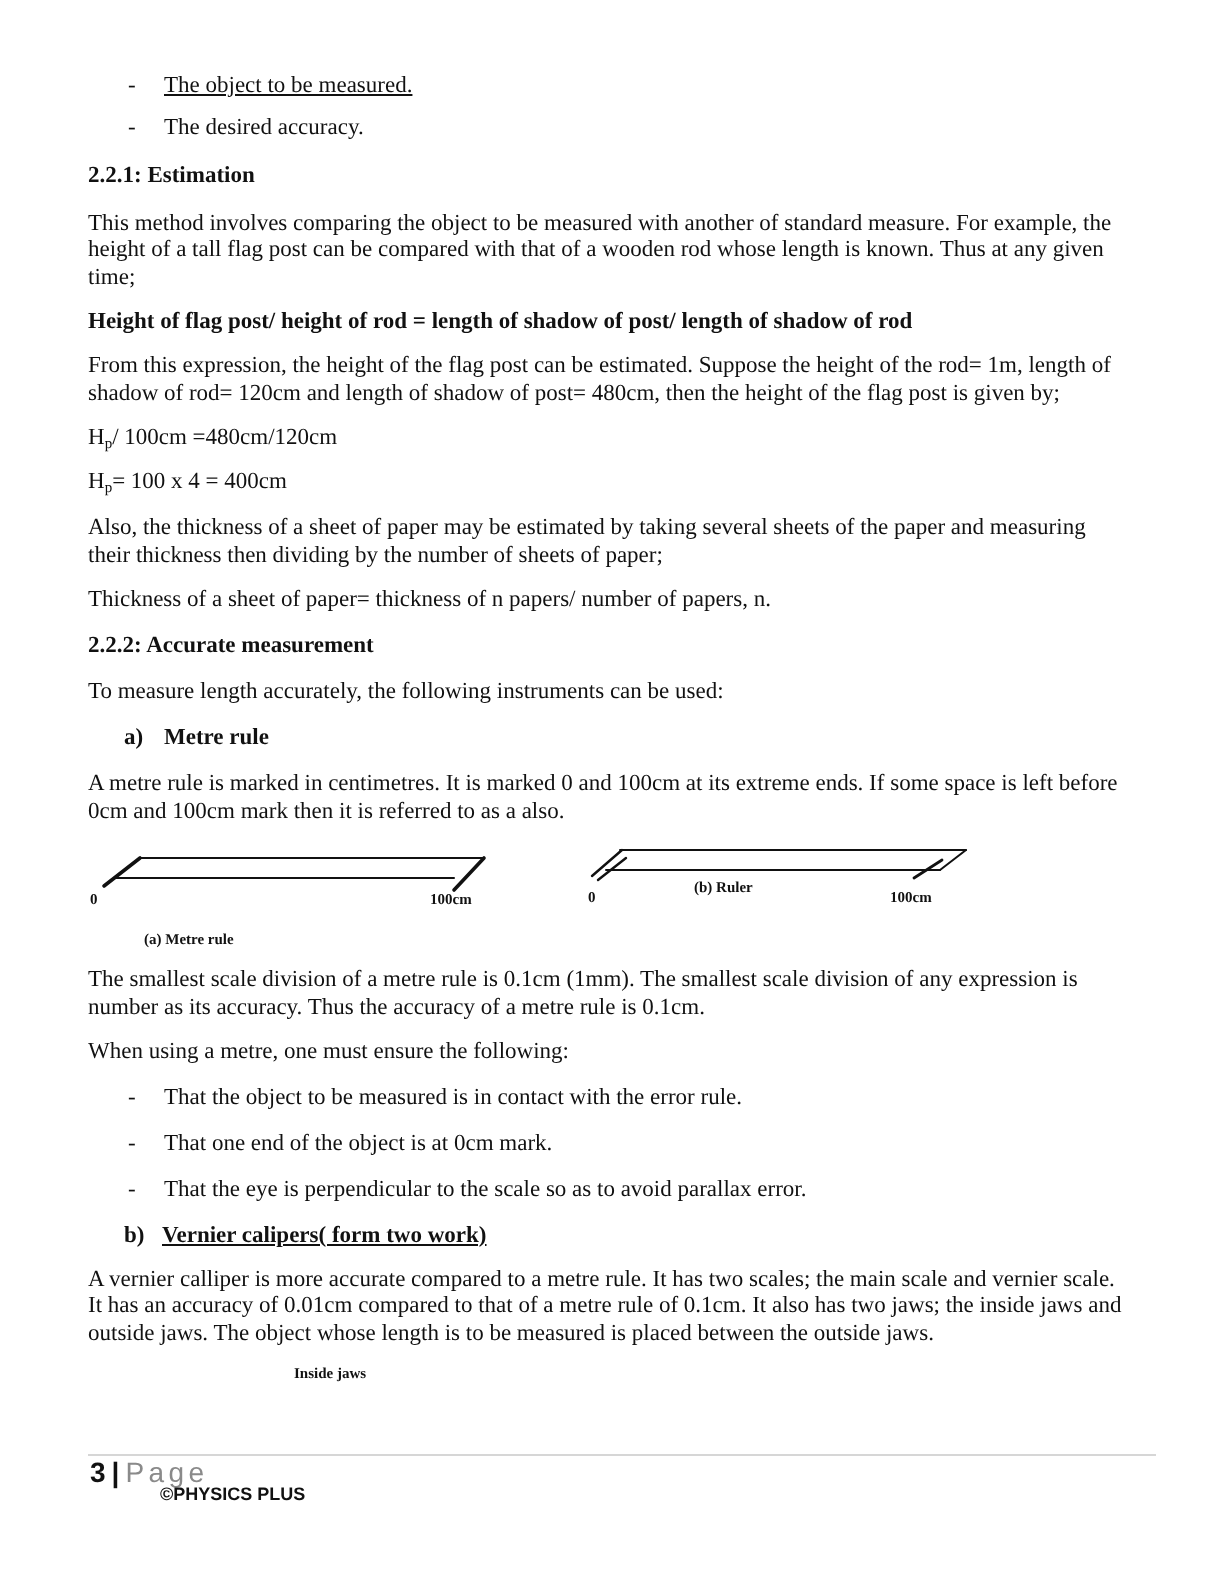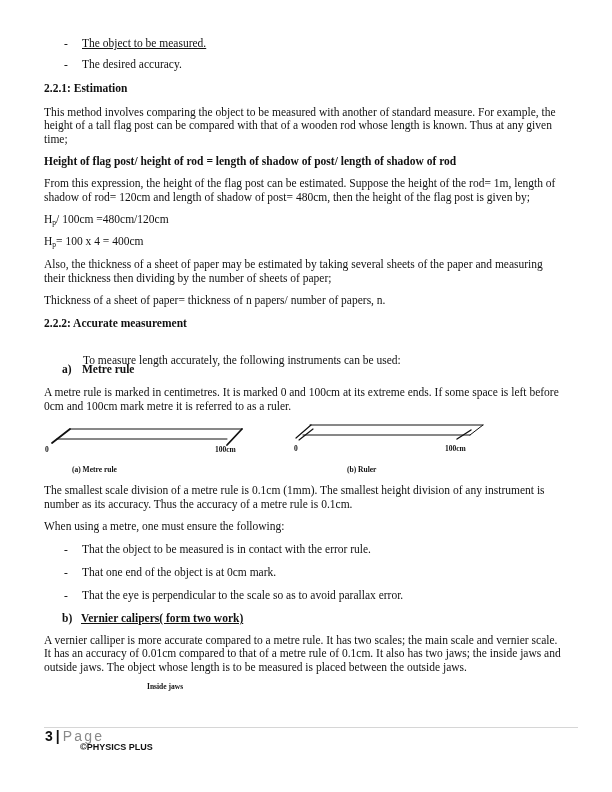--- a/index.html
+++ b/index.html
@@ -72,27 +72,27 @@
   </div>
   <div class="ln" style="left:44px; top:234px;">
     <span>H</span><span class="sub">p</span><span>= 100 x 4 = 400cm</span>
   </div>
 
   <div class="ln" style="left:44px; top:257px;">Also, the thickness of a sheet of paper may be estimated by taking several sheets of the paper and measuring</div>
   <div class="ln" style="left:44px; top:271px;">their thickness then dividing by the number of sheets of paper;</div>
   <div class="ln" style="left:44px; top:293px;">Thickness of a sheet of paper= thickness of n papers/ number of papers, n.</div>
 
   <div class="ln b" style="left:44px; top:316px;">2.2.2: Accurate measurement</div>
-  <div class="ln" style="left:44px; top:353px;margin-left:39px;">To measure length accurately, the following instruments can be used:</div>
+  <div class="ln" style="left:44px; top:339px;">To measure length accurately, the following instruments can be used:</div>
 
   <div class="ln b" style="left:62px; top:362px;">a)</div>
   <div class="ln b" style="left:82px; top:362px;">Metre rule</div>
 
   <div class="ln" style="left:44px; top:385px;">A metre rule is marked in centimetres. It is marked 0 and 100cm at its extreme ends. If some space is left before</div>
-  <div class="ln" style="left:44px; top:399px;">0cm and 100cm mark metre it is referred to as a ruler.</div>
+  <div class="ln" style="left:44px; top:399px;">0cm and 100cm mark then it is referred to as a also.</div>
 
   <svg id="diagram-svg" viewBox="0 0 612 792">
     <g stroke="#111" fill="none" stroke-linecap="round">
       <line x1="70" y1="429" x2="242" y2="429" stroke-width="1"></line>
       <line x1="57" y1="439" x2="227" y2="439" stroke-width="1"></line>
       <line x1="70" y1="429" x2="52" y2="443" stroke-width="1.8"></line>
       <line x1="242" y1="429" x2="227" y2="445" stroke-width="1.8"></line>
     </g>
     <g stroke="#111" fill="none" stroke-linecap="round">
       <line x1="310" y1="425" x2="483" y2="425" stroke-width="1"></line>
@@ -101,23 +101,23 @@
       <line x1="299" y1="440" x2="313" y2="429" stroke-width="1.2"></line>
       <line x1="483" y1="425" x2="470" y2="435" stroke-width="1"></line>
       <line x1="457" y1="439" x2="471" y2="430" stroke-width="1.4"></line>
     </g>
   </svg>
   <div class="dlabel" style="left:45px; top:445px;">0</div>
   <div class="dlabel" style="left:215px; top:445px;">100cm</div>
   <div class="dlabel" style="left:72px; top:465px;">(a) Metre rule</div>
   <div class="dlabel" style="left:294px; top:444px;">0</div>
   <div class="dlabel" style="left:445px; top:444px;">100cm</div>
-  <div class="dlabel" style="left:347px; top:465px;">(b) Ruler</div>
+  <div class="dlabel" style="left:347px; top:439px;">(b) Ruler</div>
 
-  <div class="ln" style="left:44px; top:483px;">The smallest scale division of a metre rule is 0.1cm (1mm). The smallest height division of any instrument is</div>
+  <div class="ln" style="left:44px; top:483px;">The smallest scale division of a metre rule is 0.1cm (1mm). The smallest scale division of any expression is</div>
   <div class="ln" style="left:44px; top:497px;">number as its accuracy. Thus the accuracy of a metre rule is 0.1cm.</div>
   <div class="ln" style="left:44px; top:519px;">When using a metre, one must ensure the following:</div>
 
   <span class="dash" style="left:64px; top:542px;">-</span>
   <div class="ln" style="left:82px; top:542px;">That the object to be measured is in contact with the error rule.</div>
   <span class="dash" style="left:64px; top:565px;">-</span>
   <div class="ln" style="left:82px; top:565px;">That one end of the object is at 0cm mark.</div>
   <span class="dash" style="left:64px; top:588px;">-</span>
   <div class="ln" style="left:82px; top:588px;">That the eye is perpendicular to the scale so as to avoid parallax error.</div>
 

